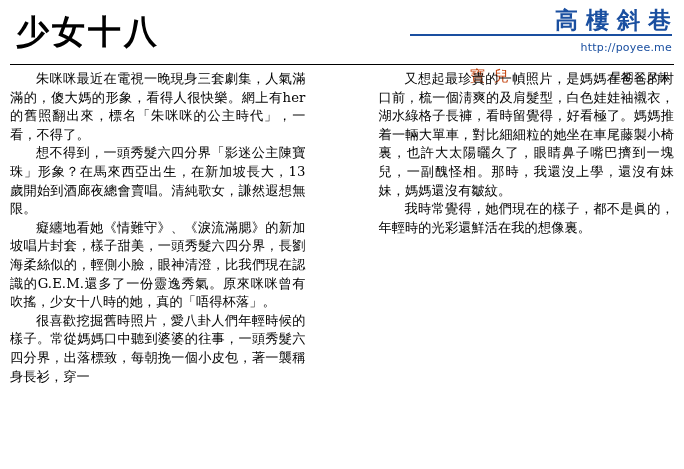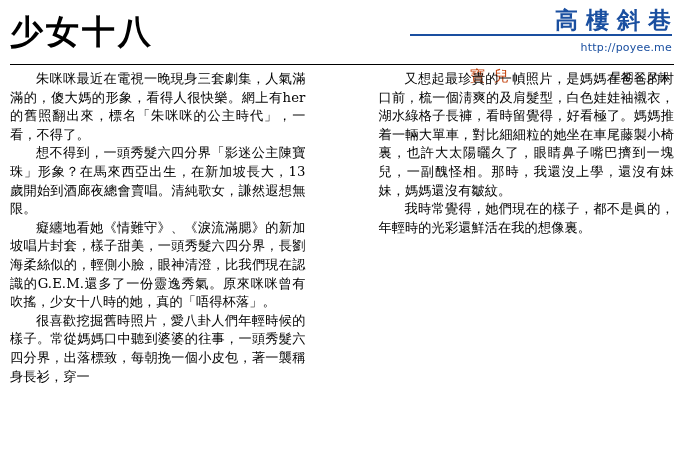--- a/index.html
+++ b/index.html
@@ -12,21 +12,21 @@
     height: 469px;
     font-family: "DejaVu Sans", "Liberation Sans", sans-serif;
     color: #000000;
     overflow: hidden;
   }
   .page {
     position: relative;
     width: 684px;
     height: 469px;
     box-sizing: border-box;
-    padding: 8px 10px 6px 4px;
+    padding: 8px 10px 6px 10px;
   }
 
   
   .masthead {
     position: relative;
     height: 62px;
   }
   .headline {
     position: absolute;
     left: 6px;

